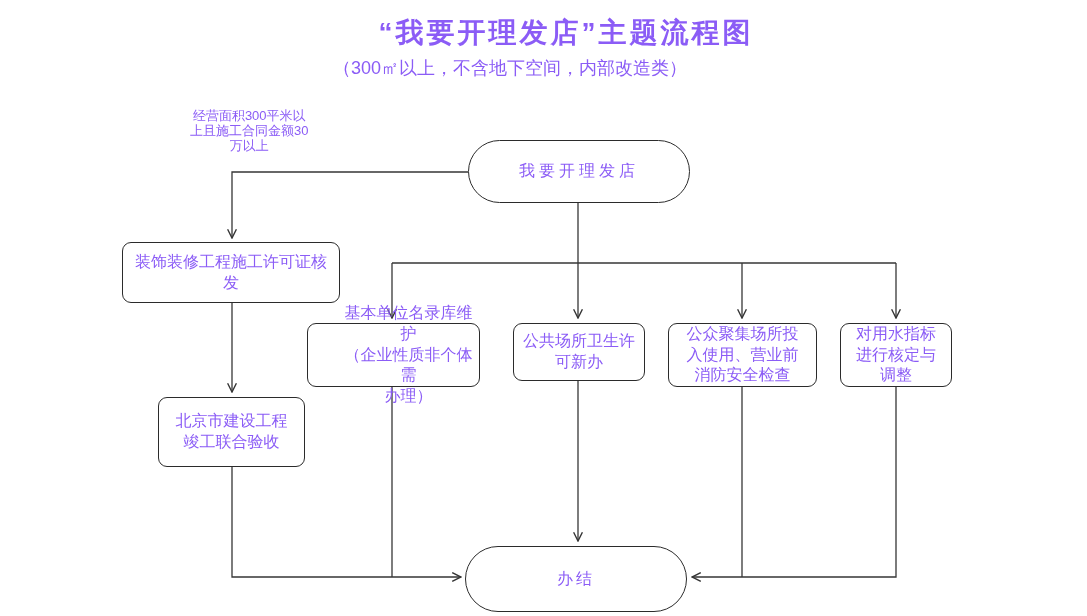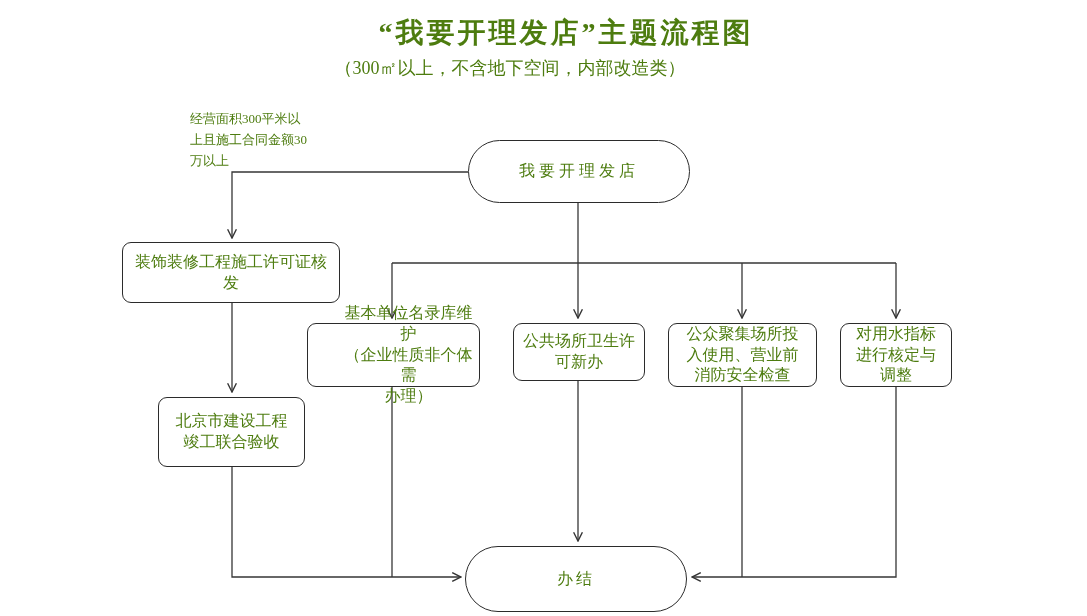--- a/index.html
+++ b/index.html
@@ -1,37 +1,38 @@
 <!DOCTYPE html>
 <html><head>
 <meta charset="utf-8">
 <style>
   html,body { margin:0; padding:0; background:#fff; }
   .stage {
     position:relative; width:1087px; height:616px; background:#ffffff;
-    font-family:Liberation Serif, serif; color:#4d7c0f;
+    font-family:Liberation Sans, sans-serif; color:#8b5cf6;
     overflow:hidden;
   }
   
   .title {
     position:absolute; top:14px; left:566px; transform:translateX(-50%);
     font-size:28px; font-weight:bold; letter-spacing:3px; white-space:nowrap;
   }
   .subtitle {
     position:absolute; top:56px; left:510px; transform:translateX(-50%);
     font-size:18px; white-space:nowrap;
   }
   .note {
     position:absolute; top:82px; left:540px; transform:translateX(-50%);
     font-size:18px; white-space:nowrap;
   }
   
   .annotation {
-    position:absolute; left:190px; top:108px; font-size:13px; line-height:21px;
+    position:absolute; left:190px; top:108px; font-size:13px; line-height:15px;
     white-space:pre-line;
+    text-align:center;
   }
   
   .connectors { position:absolute; left:0; top:0; }
   .connectors path { fill:none; stroke:#363636; stroke-width:1.3; }
   
   .node {
     position:absolute; box-sizing:border-box; background:#fff;
     border:1.5px solid #2b2b2b; border-radius:9px;
     display:flex; align-items:center; justify-content:center;
     text-align:center; font-size:16px; line-height:1.3; white-space:pre-line;

